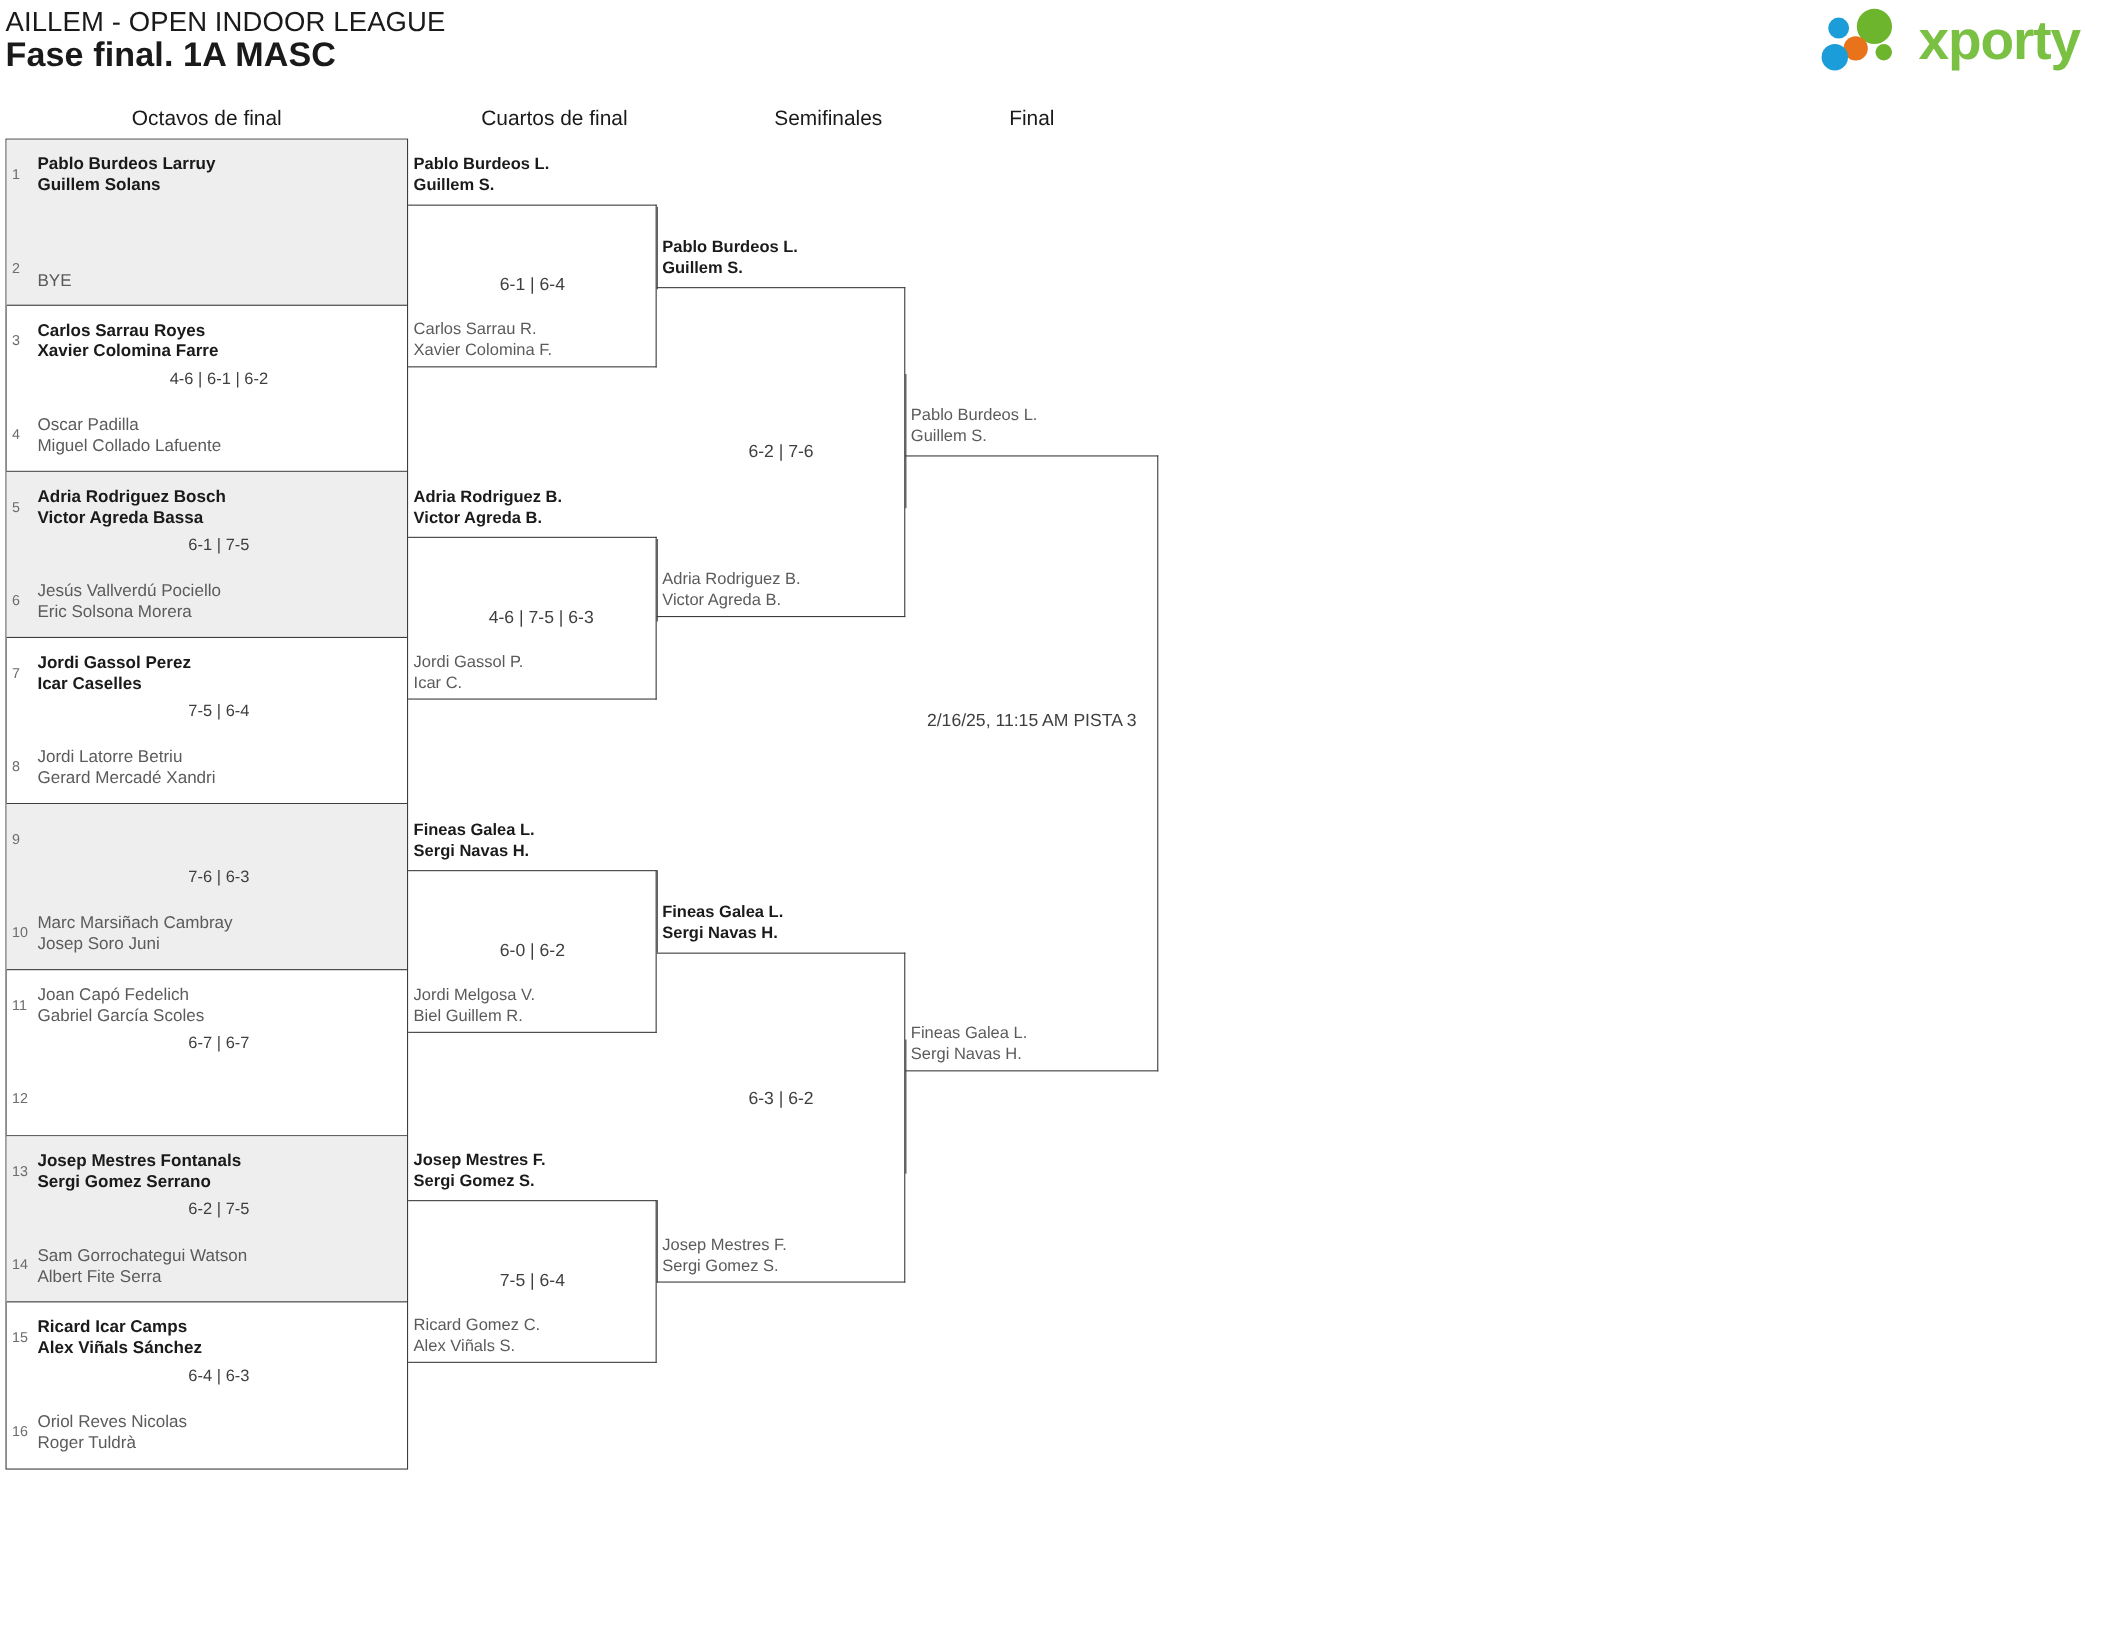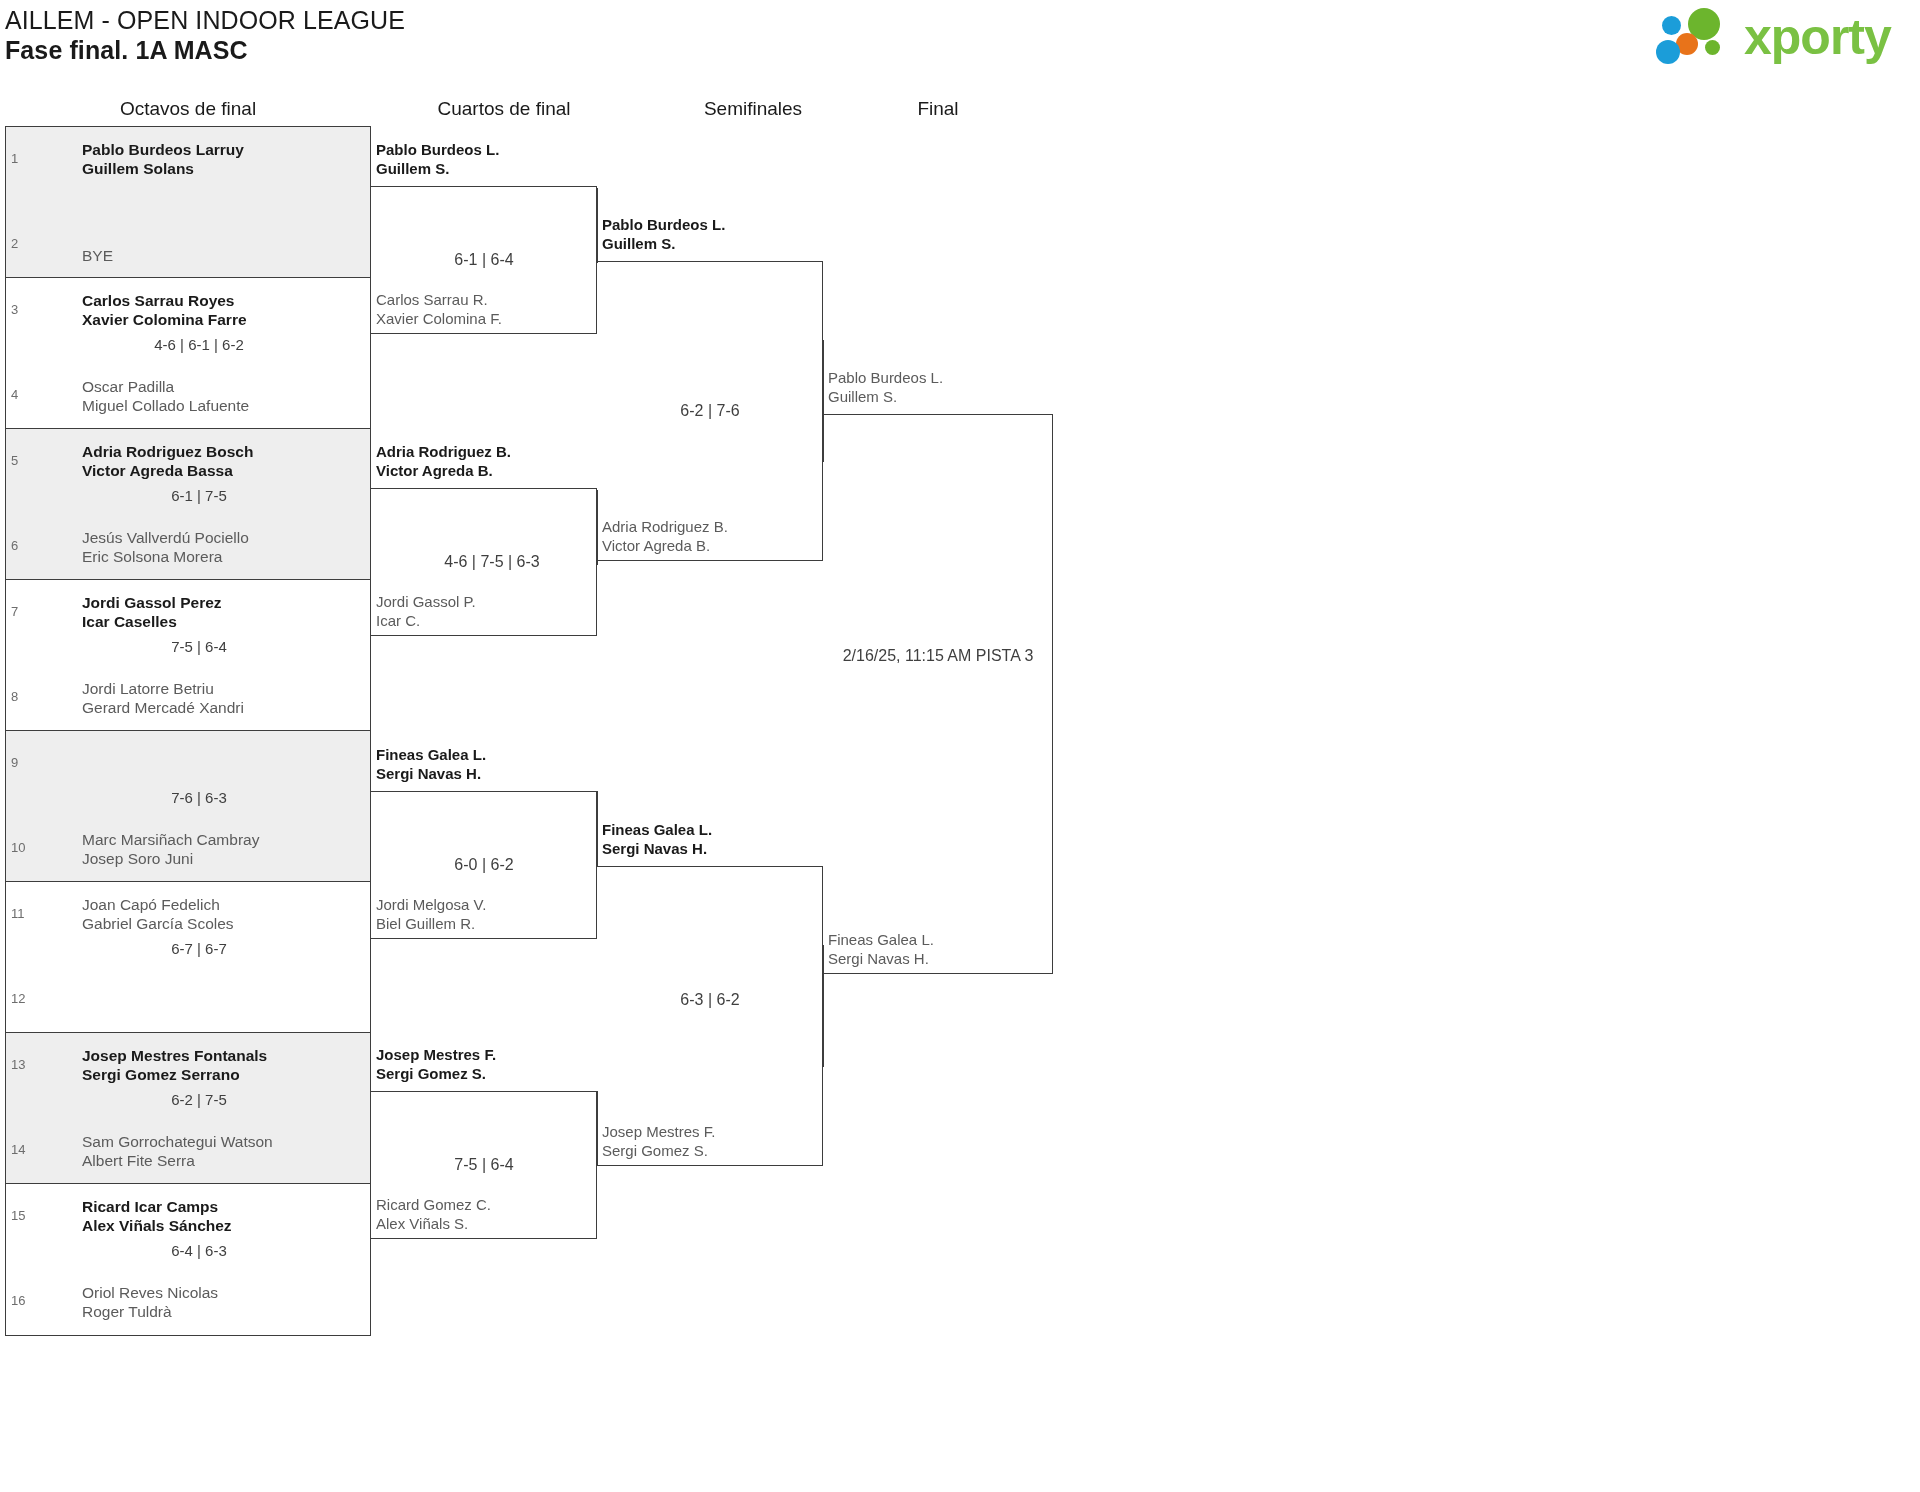--- a/index.html
+++ b/index.html
@@ -24,21 +24,21 @@
     font-size: 25px;
     line-height: 32px;
     font-weight: 400;
     color: #1a1a1a;
     letter-spacing: 0.1px;
   }
   #page-subtitle {
     position: absolute;
     left: 5px;
     top: 34px;
-    font-size: 25px;
+    font-size: 31px;
     line-height: 32px;
     font-weight: 700;
     color: #1a1a1a;
     letter-spacing: 0.1px;
   }
 
   
   #logo {
     position: absolute;
     right: 8px;
@@ -108,21 +108,20 @@
   }
   .seed.top { top: 24px; }
   .seed.bot { top: 109px; }
 
   .r1-team {
     position: absolute;
     left: 28px;
     right: 6px;
     font-size: 15.5px;
     line-height: 19px;
-    margin-left: 48px;
   }
   .r1-team.top { top: 13px; }
   .r1-team.bot { top: 99px; }
   .r1-team.bye  { top: 119px; }
   .winner { font-weight: 700; color: #1a1a1a; }
   .loser  { font-weight: 400; color: #5b5b5b; }
 
   .r1-score {
     position: absolute;
     left: 28px;

